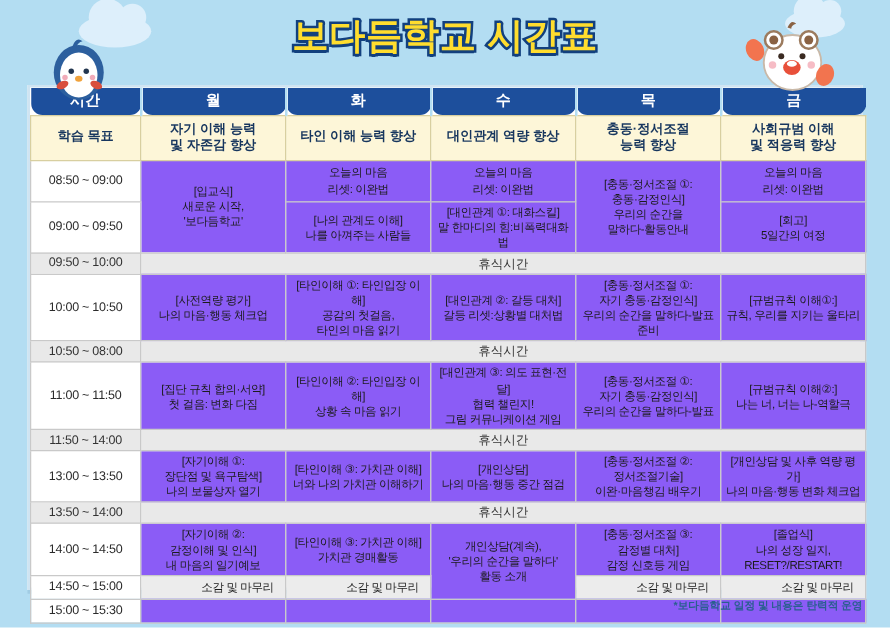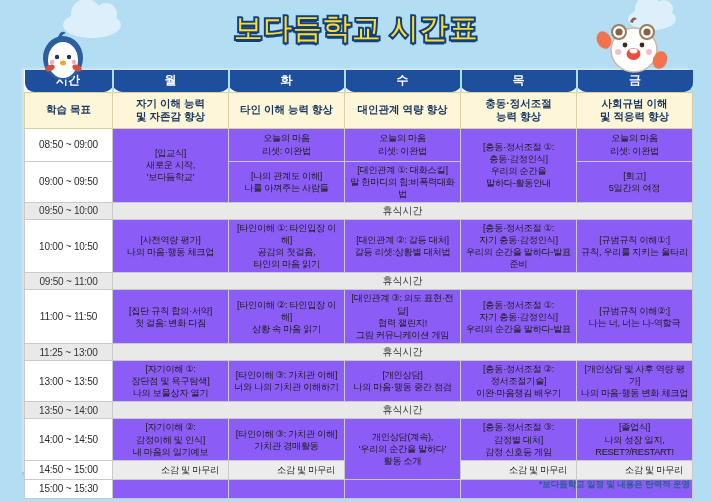--- a/index.html
+++ b/index.html
@@ -20,21 +20,21 @@
   .cloud.c2::before { content:""; position:absolute; width:26px; height:26px; background:#ddeffb; border-radius:50%; left:7px; top:-12px;}
   .cloud.c2::after { content:""; position:absolute; width:18px; height:18px; background:#ddeffb; border-radius:50%; left:27px; top:-8px;}
 
   
   .title-wrap {
     position: absolute; top: 9px; left: 0; width: 712px;
     text-align: center; z-index: 5;
   }
   .title {
     display: inline-block;
-    font-size: 29px; font-weight: normal; letter-spacing: 0.5px;
+    font-size: 29px; font-weight: bold; letter-spacing: 0.5px;
     color: #ffdd2e;
     -webkit-text-stroke: 4px #12407e;
     paint-order: stroke fill;
     text-shadow: 0 3px 0 #12407e;
   }
 
   
   .mascot { position: absolute; z-index: 4; }
   .mascot-left { left: 36px; top: 24px; }
   .mascot-right { left: 596px; top: 14px; }
@@ -186,33 +186,33 @@
         </tr>
         <tr style="height: 41px;">
           <td class="time">10:00 ~ 10:50</td>
           <td class="cell">[사전역량 평가]<br>나의 마음·행동 체크업</td>
           <td class="cell">[타인이해 ①: 타인입장 이해]<br>공감의 첫걸음,<br>타인의 마음 읽기</td>
           <td class="cell">[대인관계 ②: 갈등 대처]<br>갈등 리셋:상황별 대처법</td>
           <td class="cell">[충동·정서조절 ①:<br>자기 충동·감정인식]<br>우리의 순간을 말하다-발표준비</td>
           <td class="cell">[규범규칙 이해①:]<br>규칙, 우리를 지키는 울타리</td>
         </tr>
         <tr class="break">
-          <td class="time">09:50 ~ 11:00</td>
+          <td class="time">10:50 ~ 08:00</td>
           <td class="rest-label" colspan="5">휴식시간</td>
         </tr>
         <tr style="height: 41px;">
           <td class="time">11:00 ~ 11:50</td>
           <td class="cell">[집단 규칙 합의·서약]<br>첫 걸음: 변화 다짐</td>
           <td class="cell">[타인이해 ②: 타인입장 이해]<br>상황 속 마음 읽기</td>
           <td class="cell">[대인관계 ③: 의도 표현·전달]<br>협력 챌린지!<br>그림 커뮤니케이션 게임</td>
           <td class="cell">[충동·정서조절 ①:<br>자기 충동·감정인식]<br>우리의 순간을 말하다-발표</td>
           <td class="cell">[규범규칙 이해②:]<br>나는 너, 너는 나-역할극</td>
         </tr>
         <tr class="break">
-          <td class="time">11:25 ~ 13:00</td>
+          <td class="time">11:50 ~ 14:00</td>
           <td class="rest-label" colspan="5">휴식시간</td>
         </tr>
         <tr style="height: 41px;">
           <td class="time">13:00 ~ 13:50</td>
           <td class="cell">[자기이해 ①:<br>장단점 및 욕구탐색]<br>나의 보물상자 열기</td>
           <td class="cell">[타인이해 ③: 가치관 이해]<br>너와 나의 가치관 이해하기</td>
           <td class="cell">[개인상담]<br>나의 마음·행동 중간 점검</td>
           <td class="cell">[충동·정서조절 ②:<br>정서조절기술]<br>이완·마음챙김 배우기</td>
           <td class="cell">[개인상담 및 사후 역량 평가]<br>나의 마음·행동 변화 체크업</td>
         </tr>

